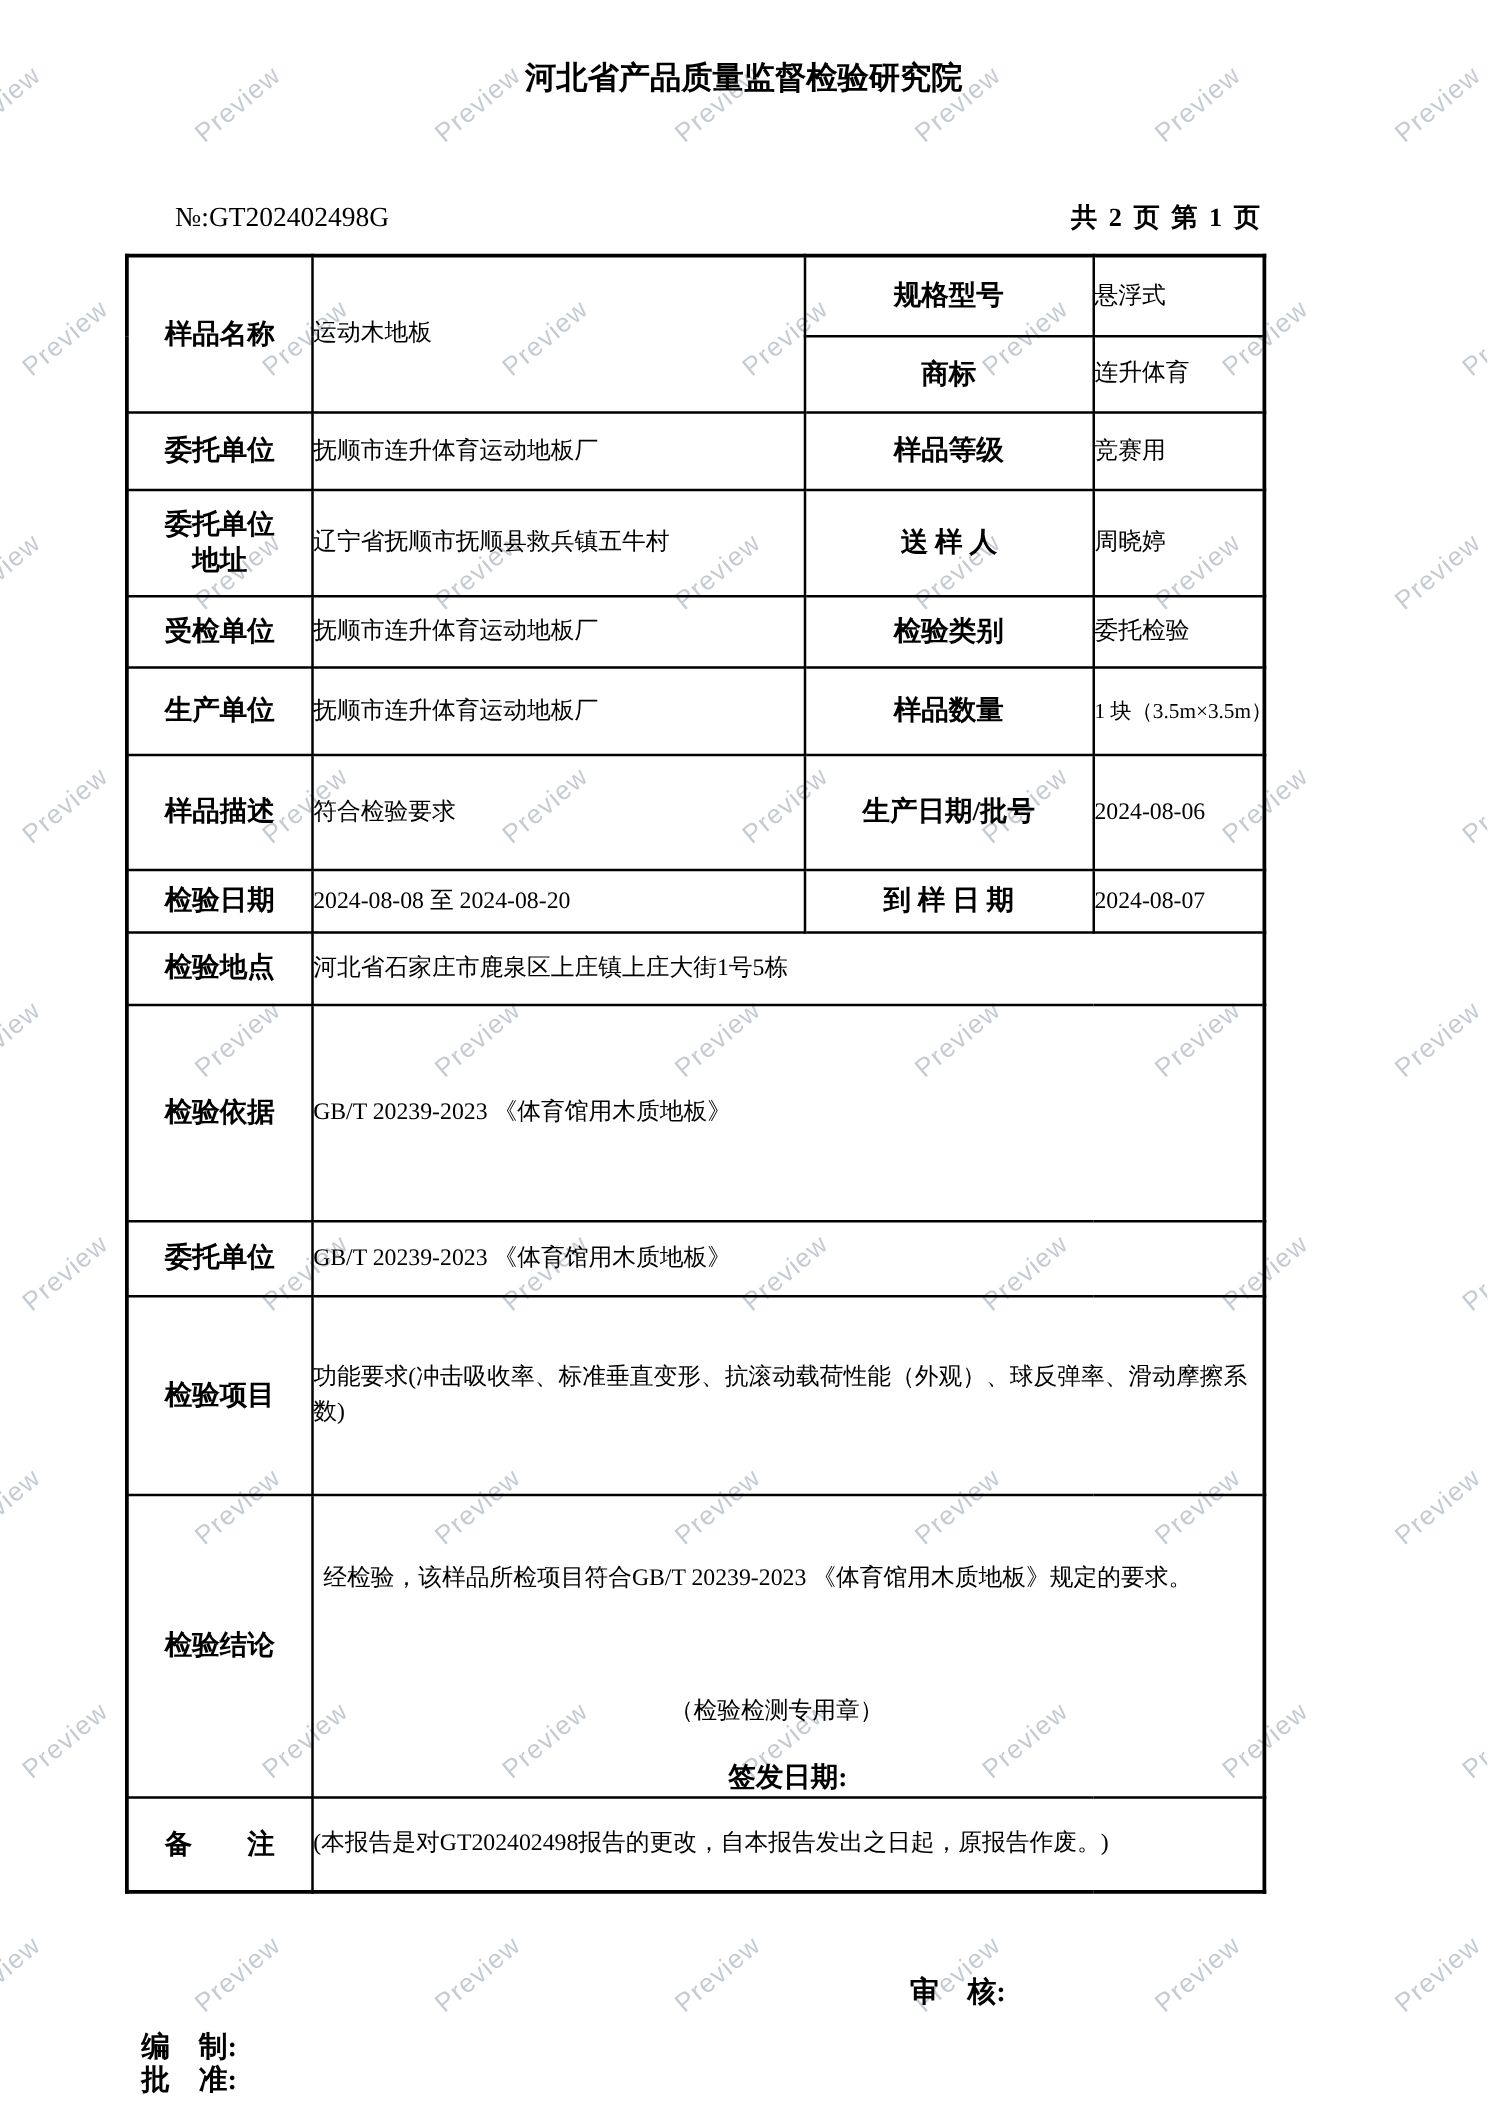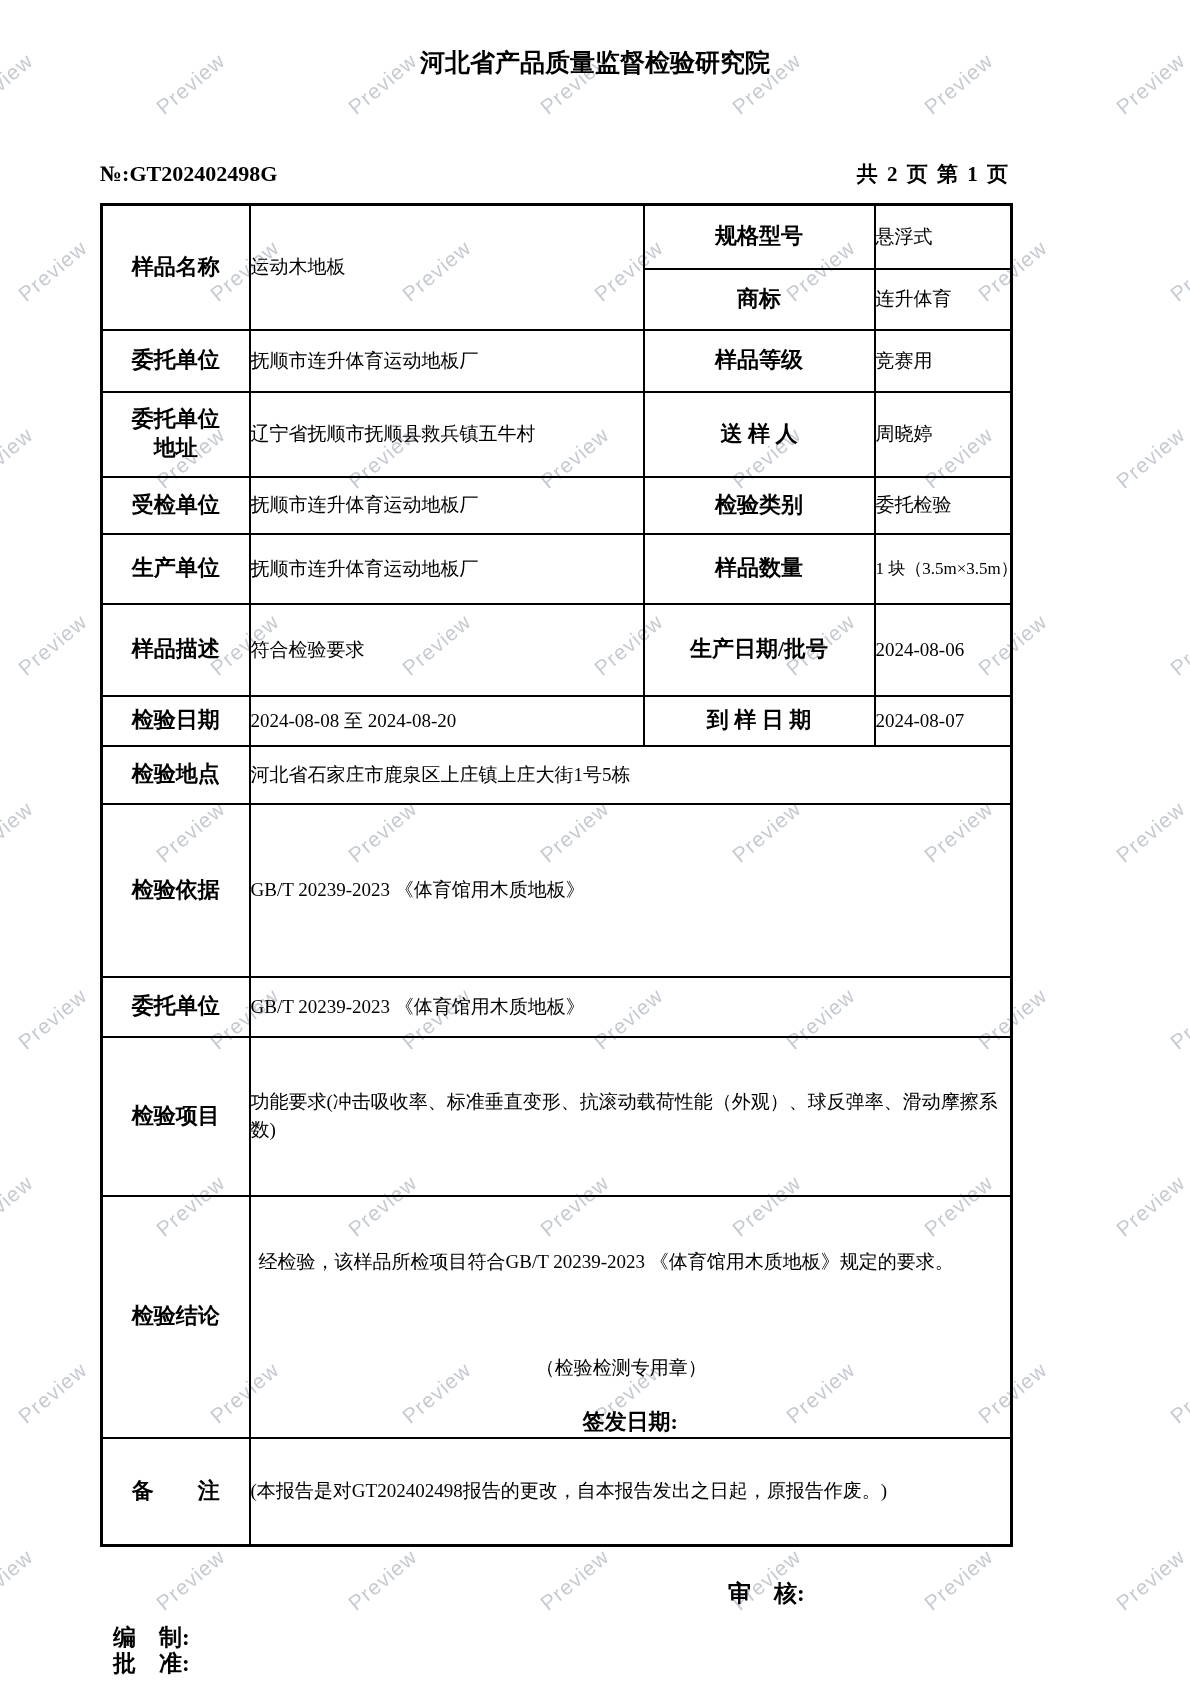--- a/index.html
+++ b/index.html
@@ -25,21 +25,21 @@
   }
   .content { position:relative; z-index:1; }
   
   .doc-header { position:absolute; top:46px; left:0; width:100%; text-align:center; }
   .org-line { font-size:25px; font-weight:bold; line-height:34px; }
   .doc-title { font-size:40px; font-weight:bold; letter-spacing:13px; margin-top:10px; }
   .meta-row {
     position:absolute; top:160px; left:100px; width:910px;
     display:flex; justify-content:space-between; align-items:baseline;
   }
-  .report-no { font-size:22px; font-weight:bold; }
+  .report-no { font-size:22px; font-weight:normal;margin-left:40px; }
   .page-info { font-size:21px; font-weight:bold; letter-spacing:2px; }
   
   table.report-table {
     position:absolute; left:100px; top:203px;
     width:910px;
     border-collapse:collapse; table-layout:fixed;
     border:3px solid #000;
     background:transparent;
   }
   .report-table td { border:2px solid #000; padding:0; vertical-align:middle; }
@@ -213,21 +213,21 @@
           <td class="val" colspan="3">功能要求(冲击吸收率、标准垂直变形、抗滚动载荷性能（外观）、球反弹率、滑动摩擦系数)</td>
         </tr>
         <tr style="height:221px">
           <td class="lbl top-label">检验结论</td>
           <td class="conclusion-cell" colspan="3">
             <div class="conclusion-text">经检验，该样品所检项目符合GB/T 20239-2023 《体育馆用木质地板》规定的要求。</div>
             <div class="stamp-note">（检验检测专用章）</div>
             <div class="sign-date">签发日期:</div>
           </td>
         </tr>
-        <tr style="height:108px">
+        <tr style="height:76px">
           <td class="lbl">备　　注</td>
           <td class="val remark-cell" colspan="3">(本报告是对GT202402498报告的更改，自本报告发出之日起，原报告作废。)</td>
         </tr>
       </tbody>
     </table>
 
     <div class="sign-line sign-compile">编　制:</div>
     <div class="sign-line sign-review">审　核:</div>
     <div class="sign-line sign-approve">批　准:</div>
 

